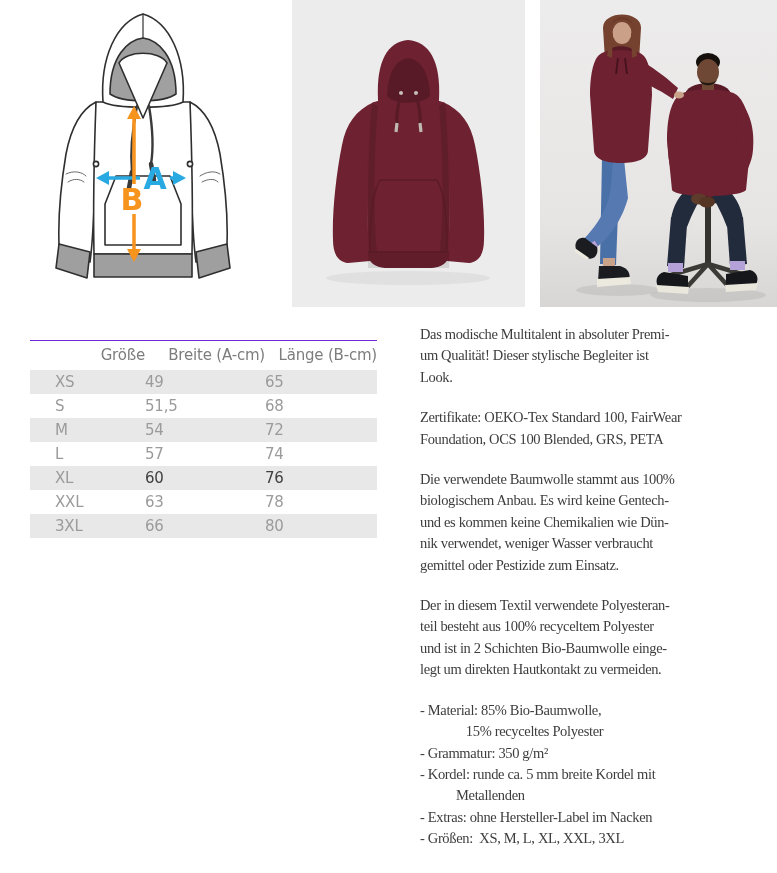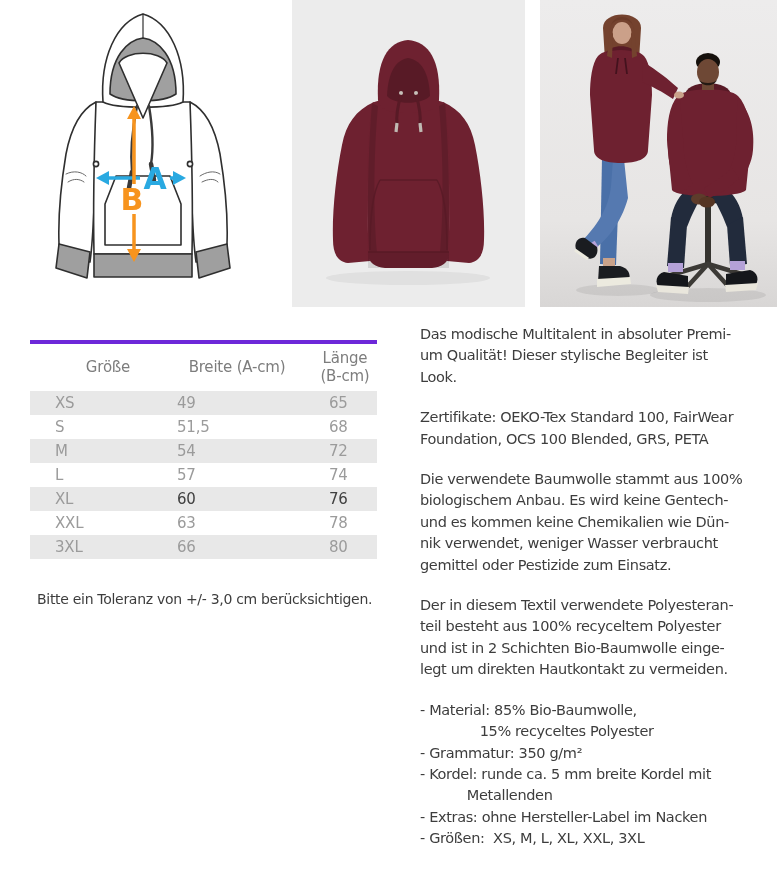--- a/index.html
+++ b/index.html
@@ -7,35 +7,35 @@
   .canvas{position:relative;width:777px;height:873px;background:#fff;overflow:hidden;}
   figure{margin:0;position:absolute;padding:0;}
   .fig-diagram{left:18px;top:6px;width:252px;height:298px;}
   .fig-product{left:292px;top:0;width:233px;height:307px;}
   .fig-models{left:540px;top:0;width:237px;height:307px;}
   figure svg{display:block;width:100%;height:100%;}
 
   
   .size-table{position:absolute;left:30px;top:340px;width:347px;border-collapse:collapse;
     font-size:15px;letter-spacing:-0.2px;}
-  .size-table th{font-weight:400;color:#7d7d7d;text-align:center;padding:5px 0 6px 0;
-    border-top:4px solid #6d28d9;}
-  .size-table td{color:#9b9b9b;padding:3px 16px;}
+  .size-table th{font-weight:400;color:#7d7d7d;text-align:right;padding:5px 0 6px 0;
+    border-top:1px solid #6d28d9;}
+  .size-table td{color:#9b9b9b;padding:3px 0;}
   .size-table th:first-child,.size-table td:first-child{padding-left:25px;width:90px;}
   .size-table th:nth-child(2),.size-table td:nth-child(2){width:120px;}
   .size-table tr.stripe{background:var(--table-stripe,#e8e8e8);}
   .size-table td.hl{color:#404040;font-weight:400;}
 
   .tolerance{position:absolute;left:37px;top:577px;font-size:14px;letter-spacing:-0.3px;
     color:var(--text-body,#3e3e3e);}
 
   
   .description{position:absolute;left:420px;top:324px;width:356px;
     color:var(--text-body,#3d3d3d);font-size:14.5px;letter-spacing:-0.35px;line-height:21.4px;}
-  .description p{margin:0 16px 19px 0;}
+  .description p{margin:0 16px 19px 0;font-family:Liberation Serif, serif;}
   .description p:last-child{margin-bottom:0;}
   .ln{display:block;white-space:pre;}
 
   
   .f-burg{fill:var(--burgundy,#6e2130);}
   .f-burgdark{fill:var(--burgundy-dark,#581a26);}
   .s-burgdark{stroke:var(--burgundy-dark,#581a26);}
   .s-arrowa{stroke:var(--arrow-a,#29a9e1);}
   .f-arrowa{fill:var(--arrow-a,#29a9e1);}
   .s-arrowb{stroke:var(--arrow-b,#f7941e);}
@@ -264,21 +264,20 @@
         <td>78</td>
       </tr>
       <tr class="stripe">
         <td>3XL</td>
         <td>66</td>
         <td>80</td>
       </tr>
     </tbody>
   </table>
 
-  <p class="tolerance">Bitte ein Toleranz von +/- 3,0 cm berücksichtigen.</p>
 
   <div class="description">
     <p>
       <span class="ln">Das modische Multitalent in absoluter Premi-</span>
       <span class="ln">um Qualität! Dieser stylische Begleiter ist</span>
       <span class="ln">Look.</span>
     </p>
     <p>
       <span class="ln">Zertifikate: OEKO-Tex Standard 100, FairWear</span>
       <span class="ln">Foundation, OCS 100 Blended, GRS, PETA</span>

